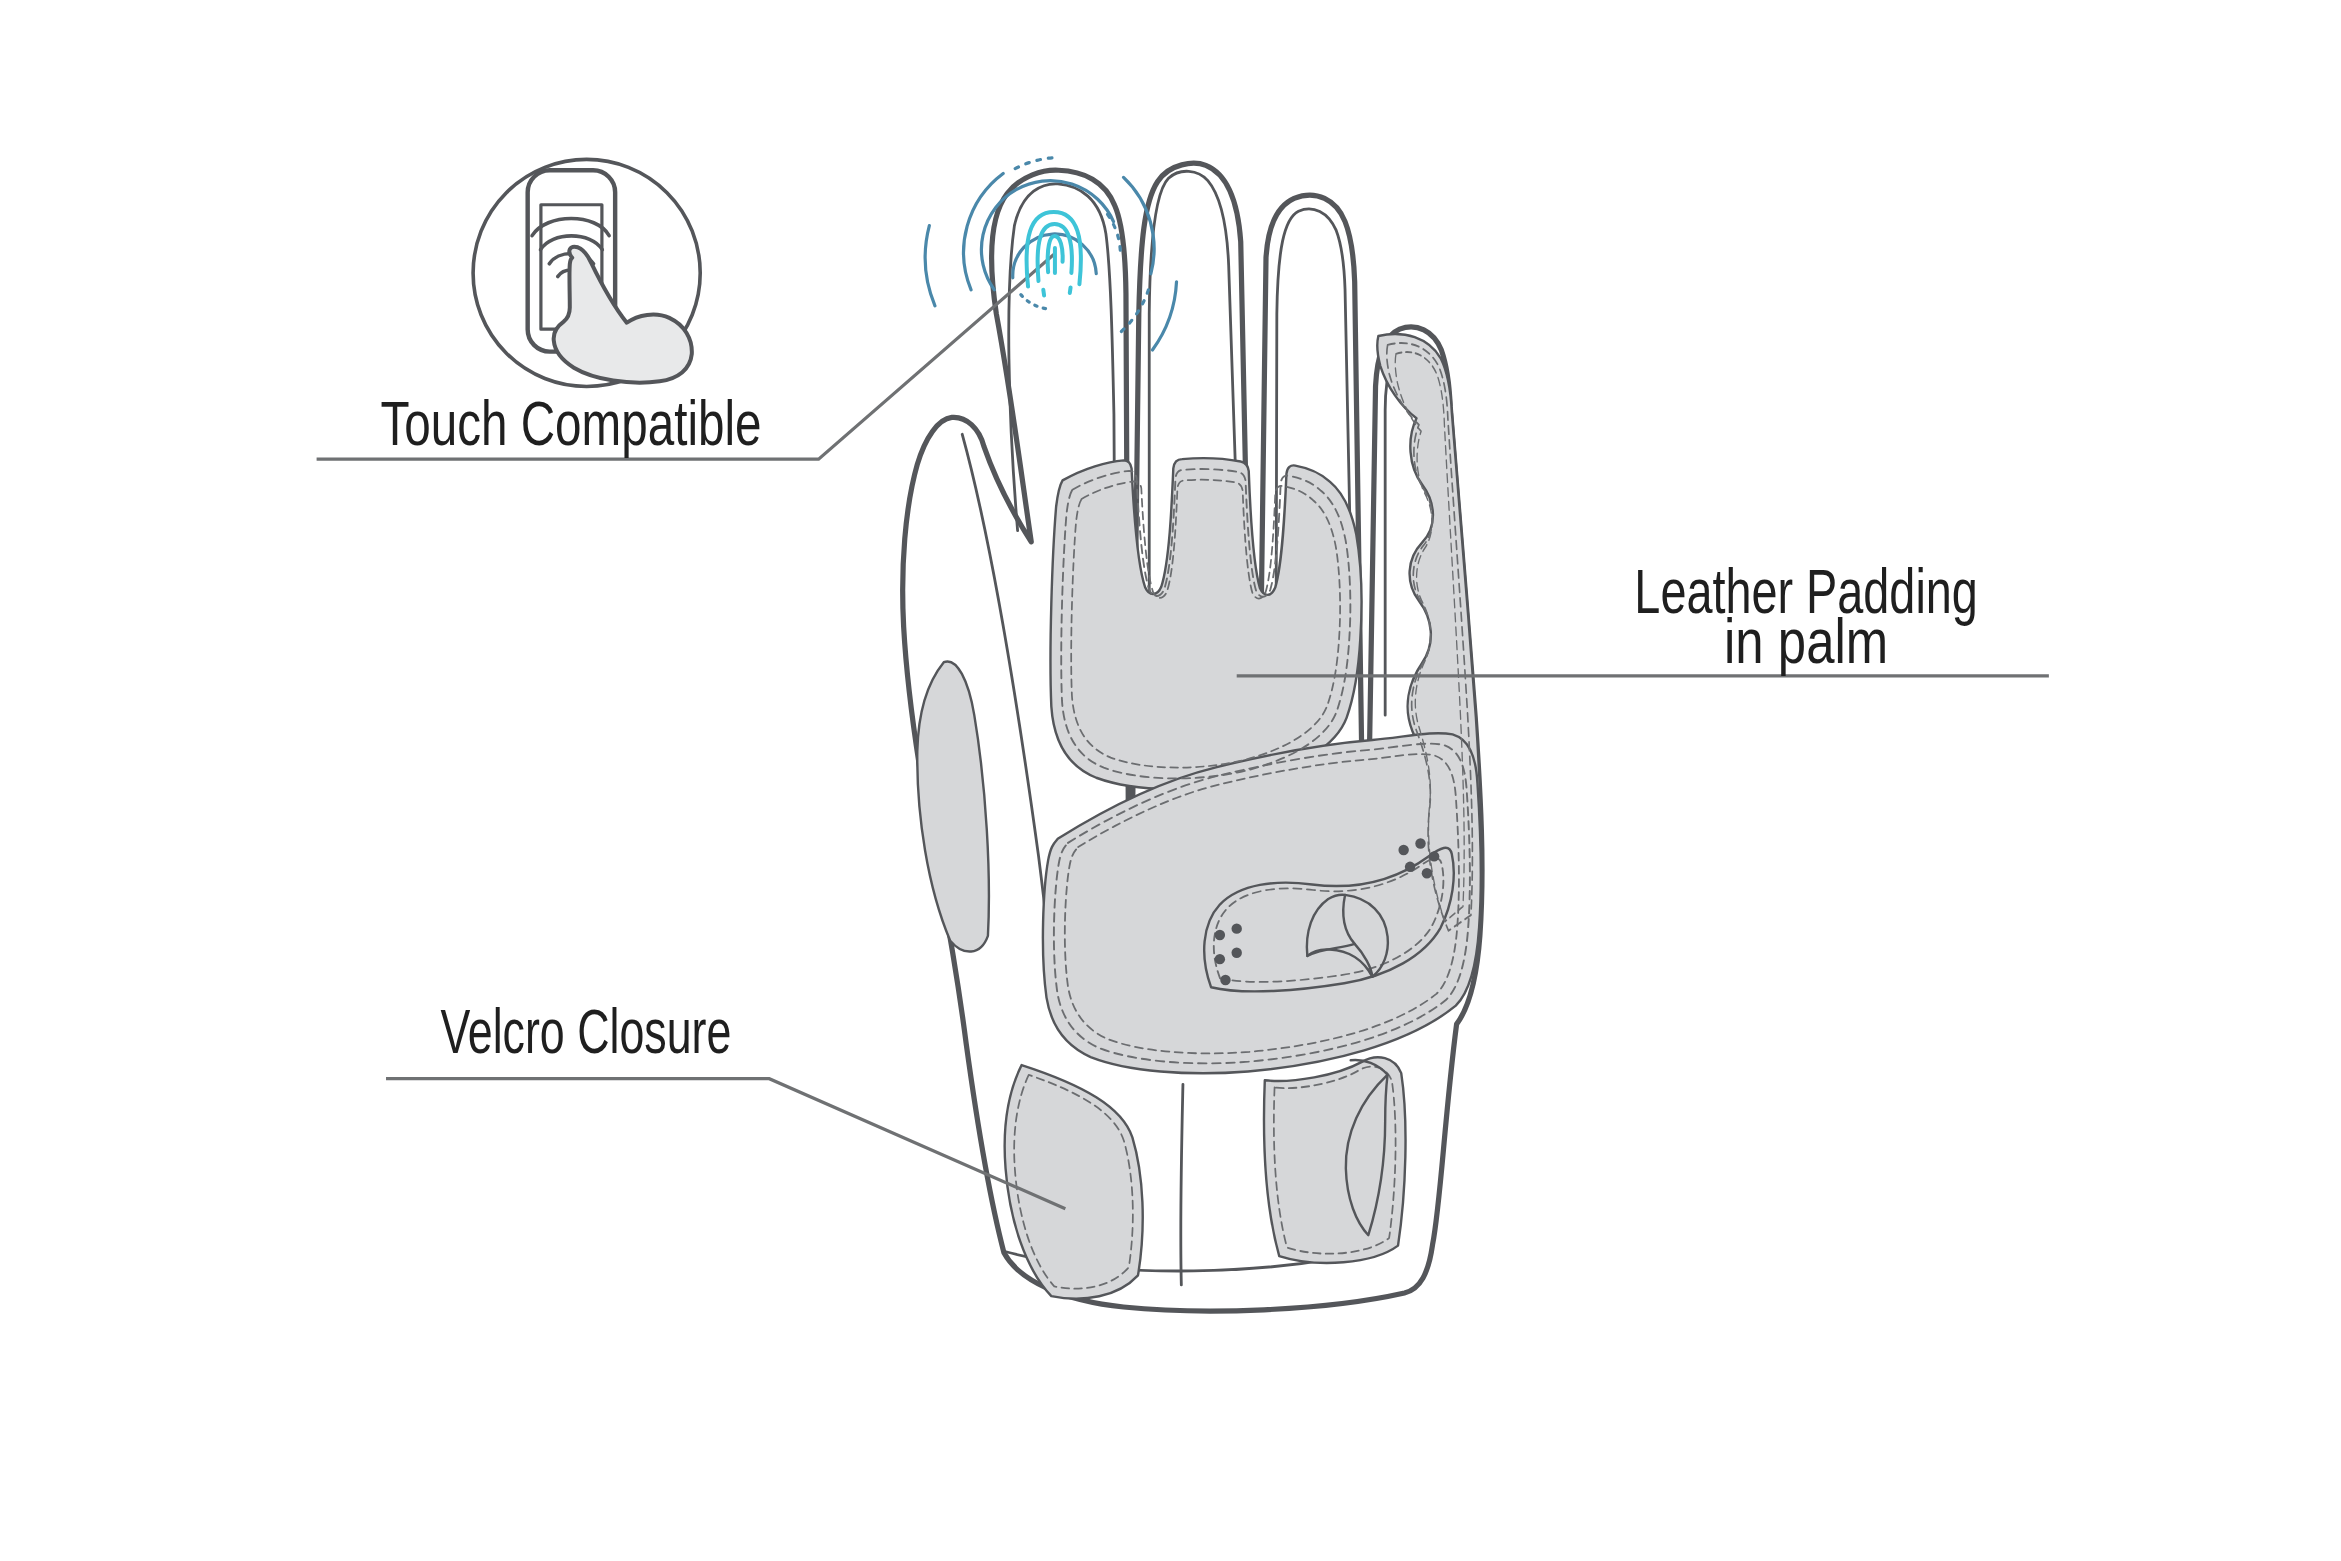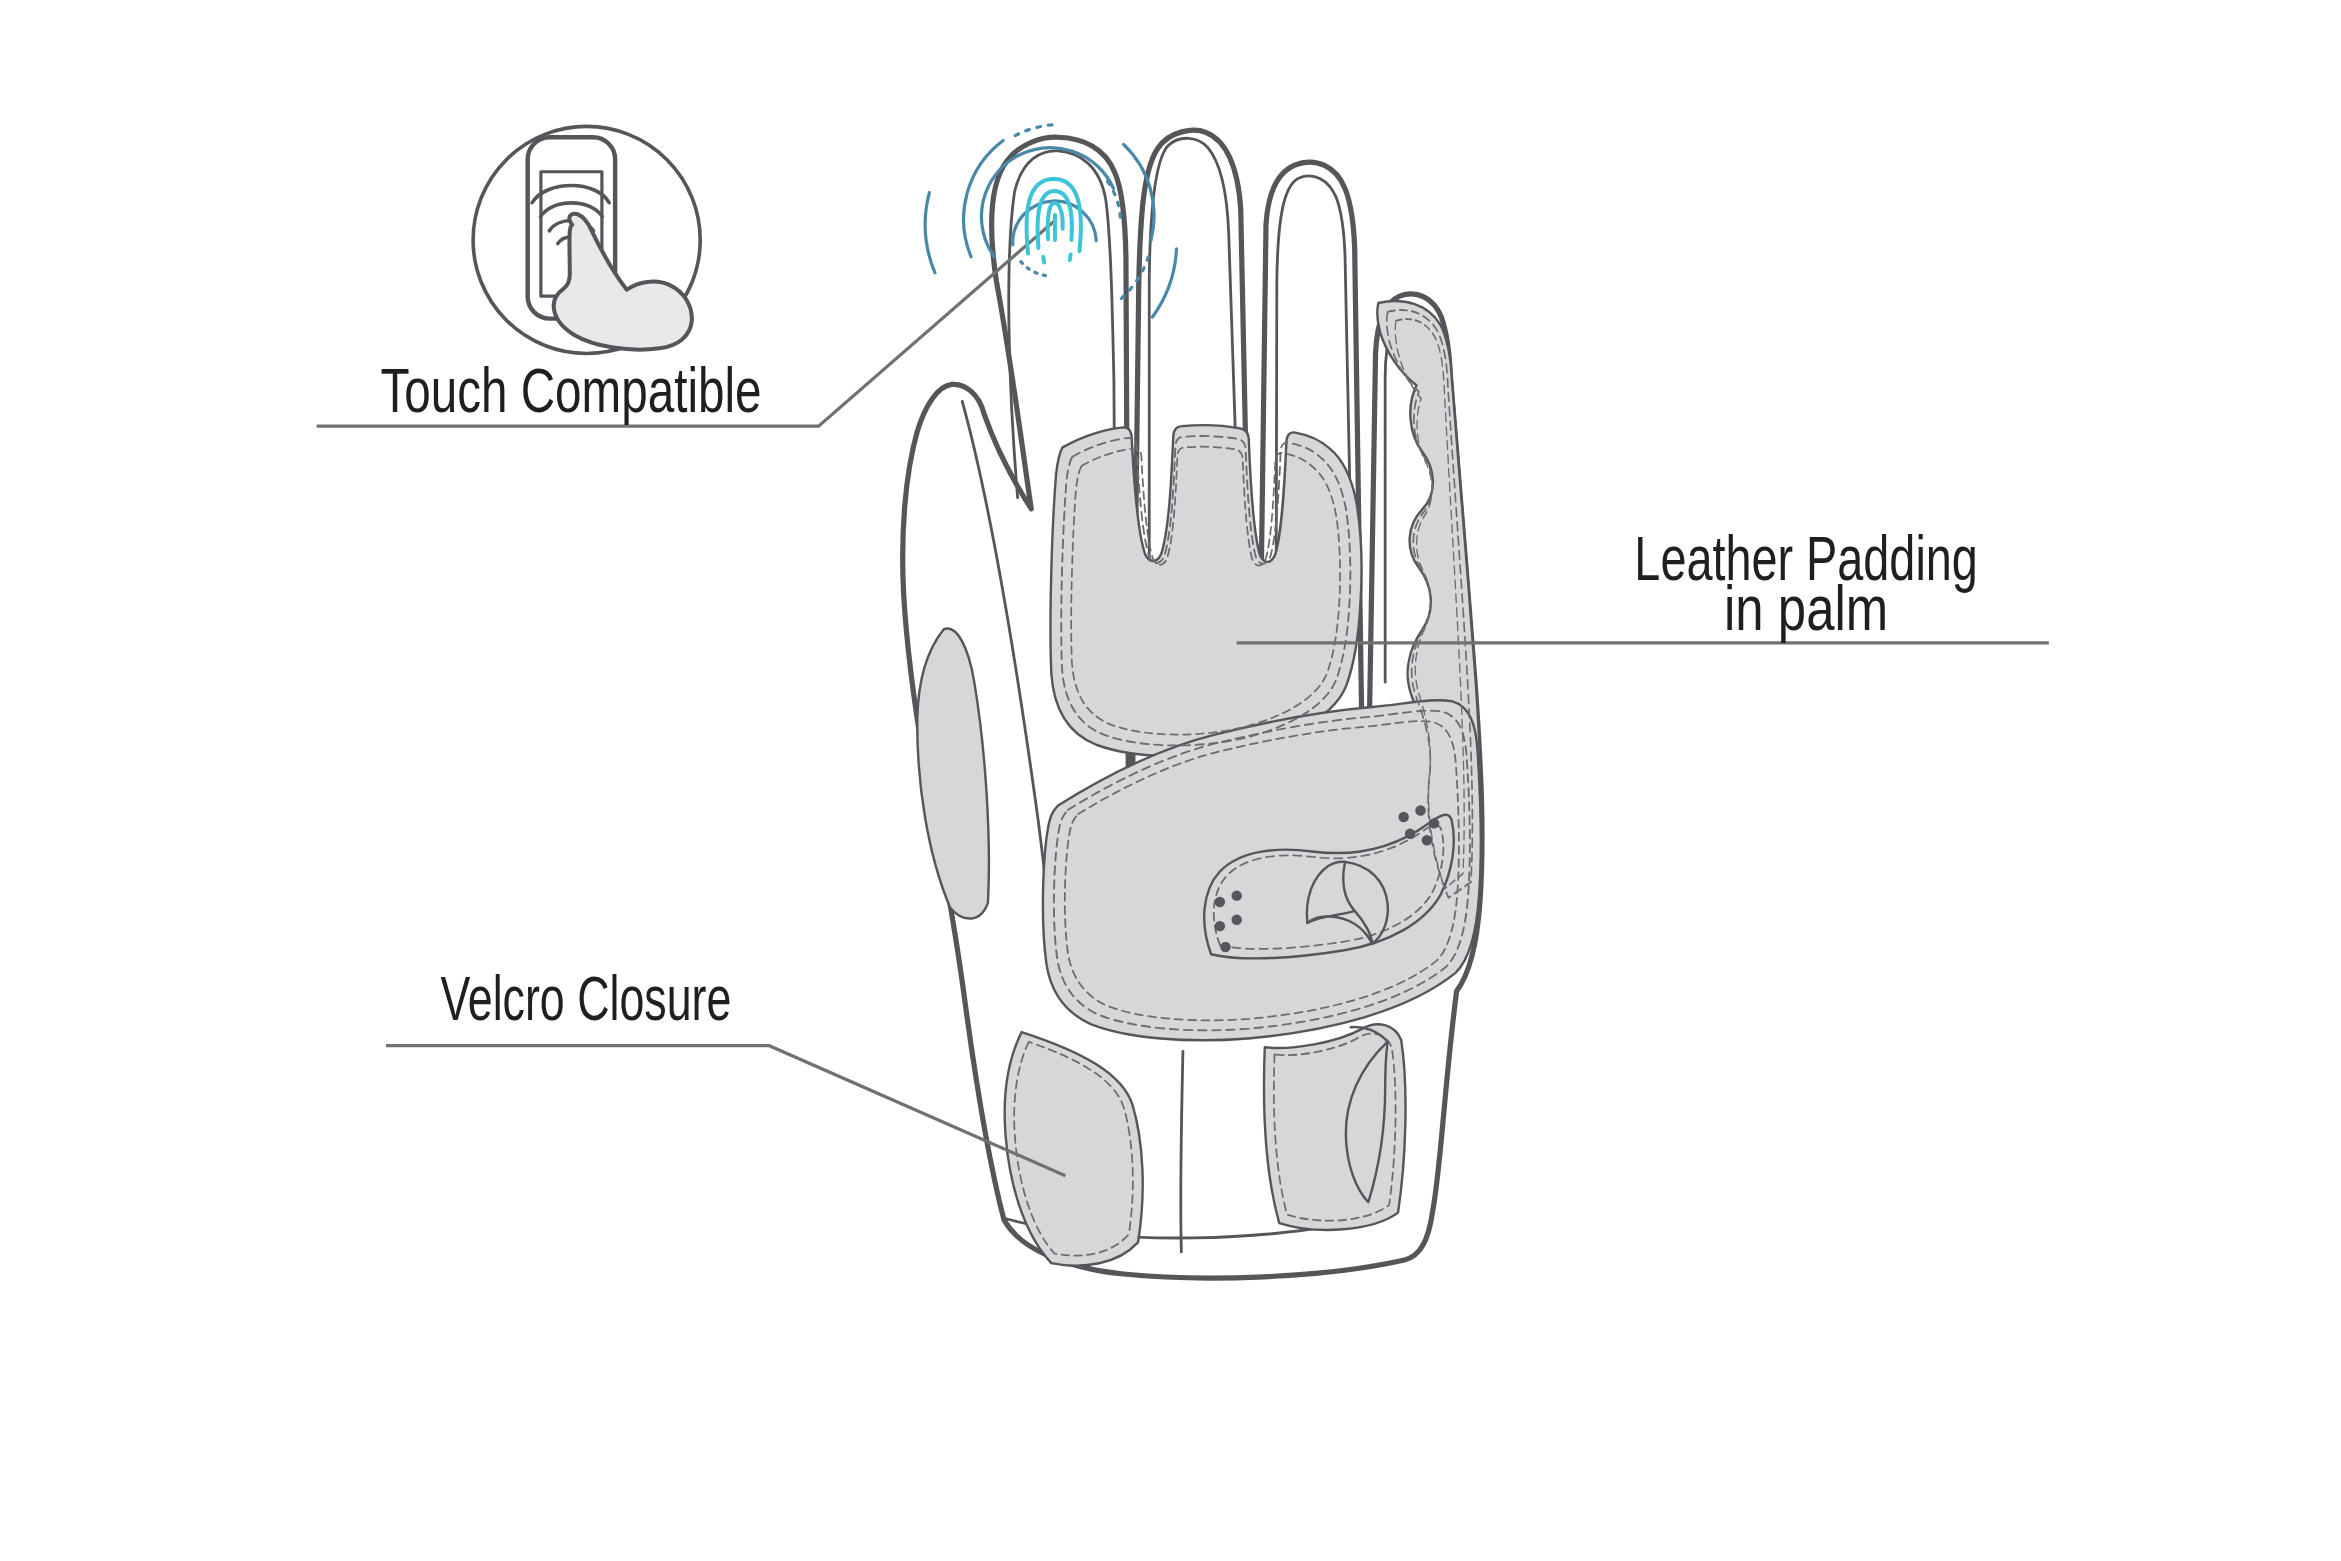--- a/index.html
+++ b/index.html
@@ -1,16 +1,16 @@
 <!DOCTYPE html>
 <html style="font-size:7.5px"><head>
 <meta charset="utf-8">
 <style>
   html,body{margin:0;padding:0;background:#ffffff;}
-  .stage{width:100%;max-width:100%;}
+  .stage{width:100%;max-width:100%;margin-top:33px;}
   svg{display:block;width:100%;height:auto;font-family:"Liberation Sans","DejaVu Sans",sans-serif;}
   text{font-weight:normal;}
 </style>
 </head>
 <body>
 
 <div class="stage">
 <svg viewBox="0 0 5834 3334" preserveAspectRatio="xMidYMid meet">
 
   <defs>

